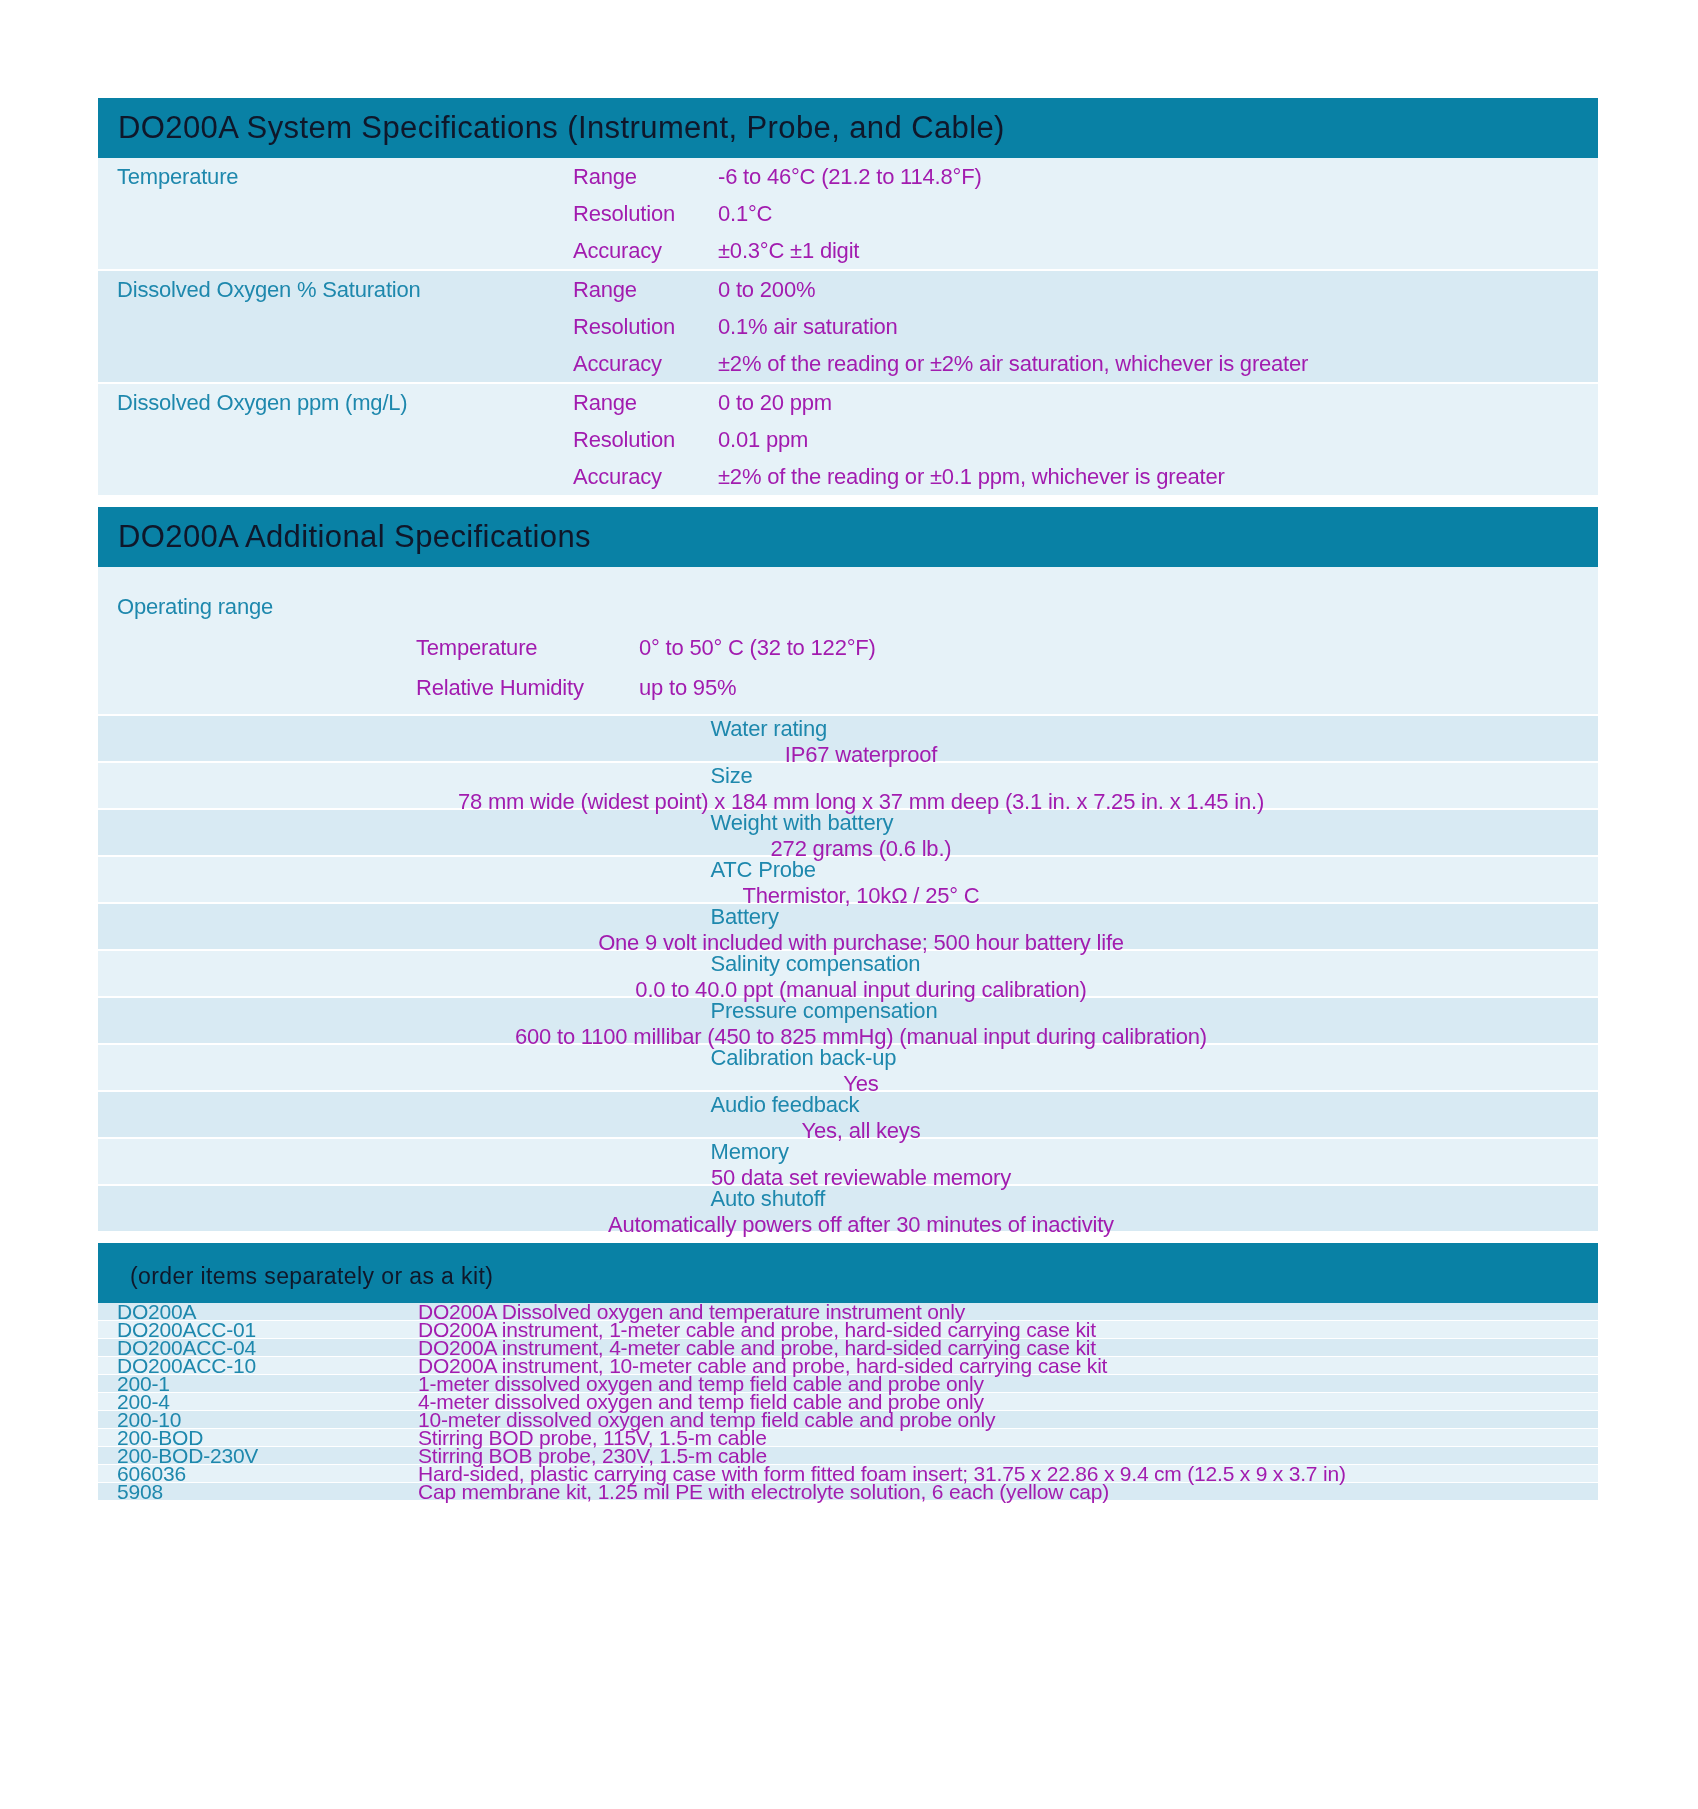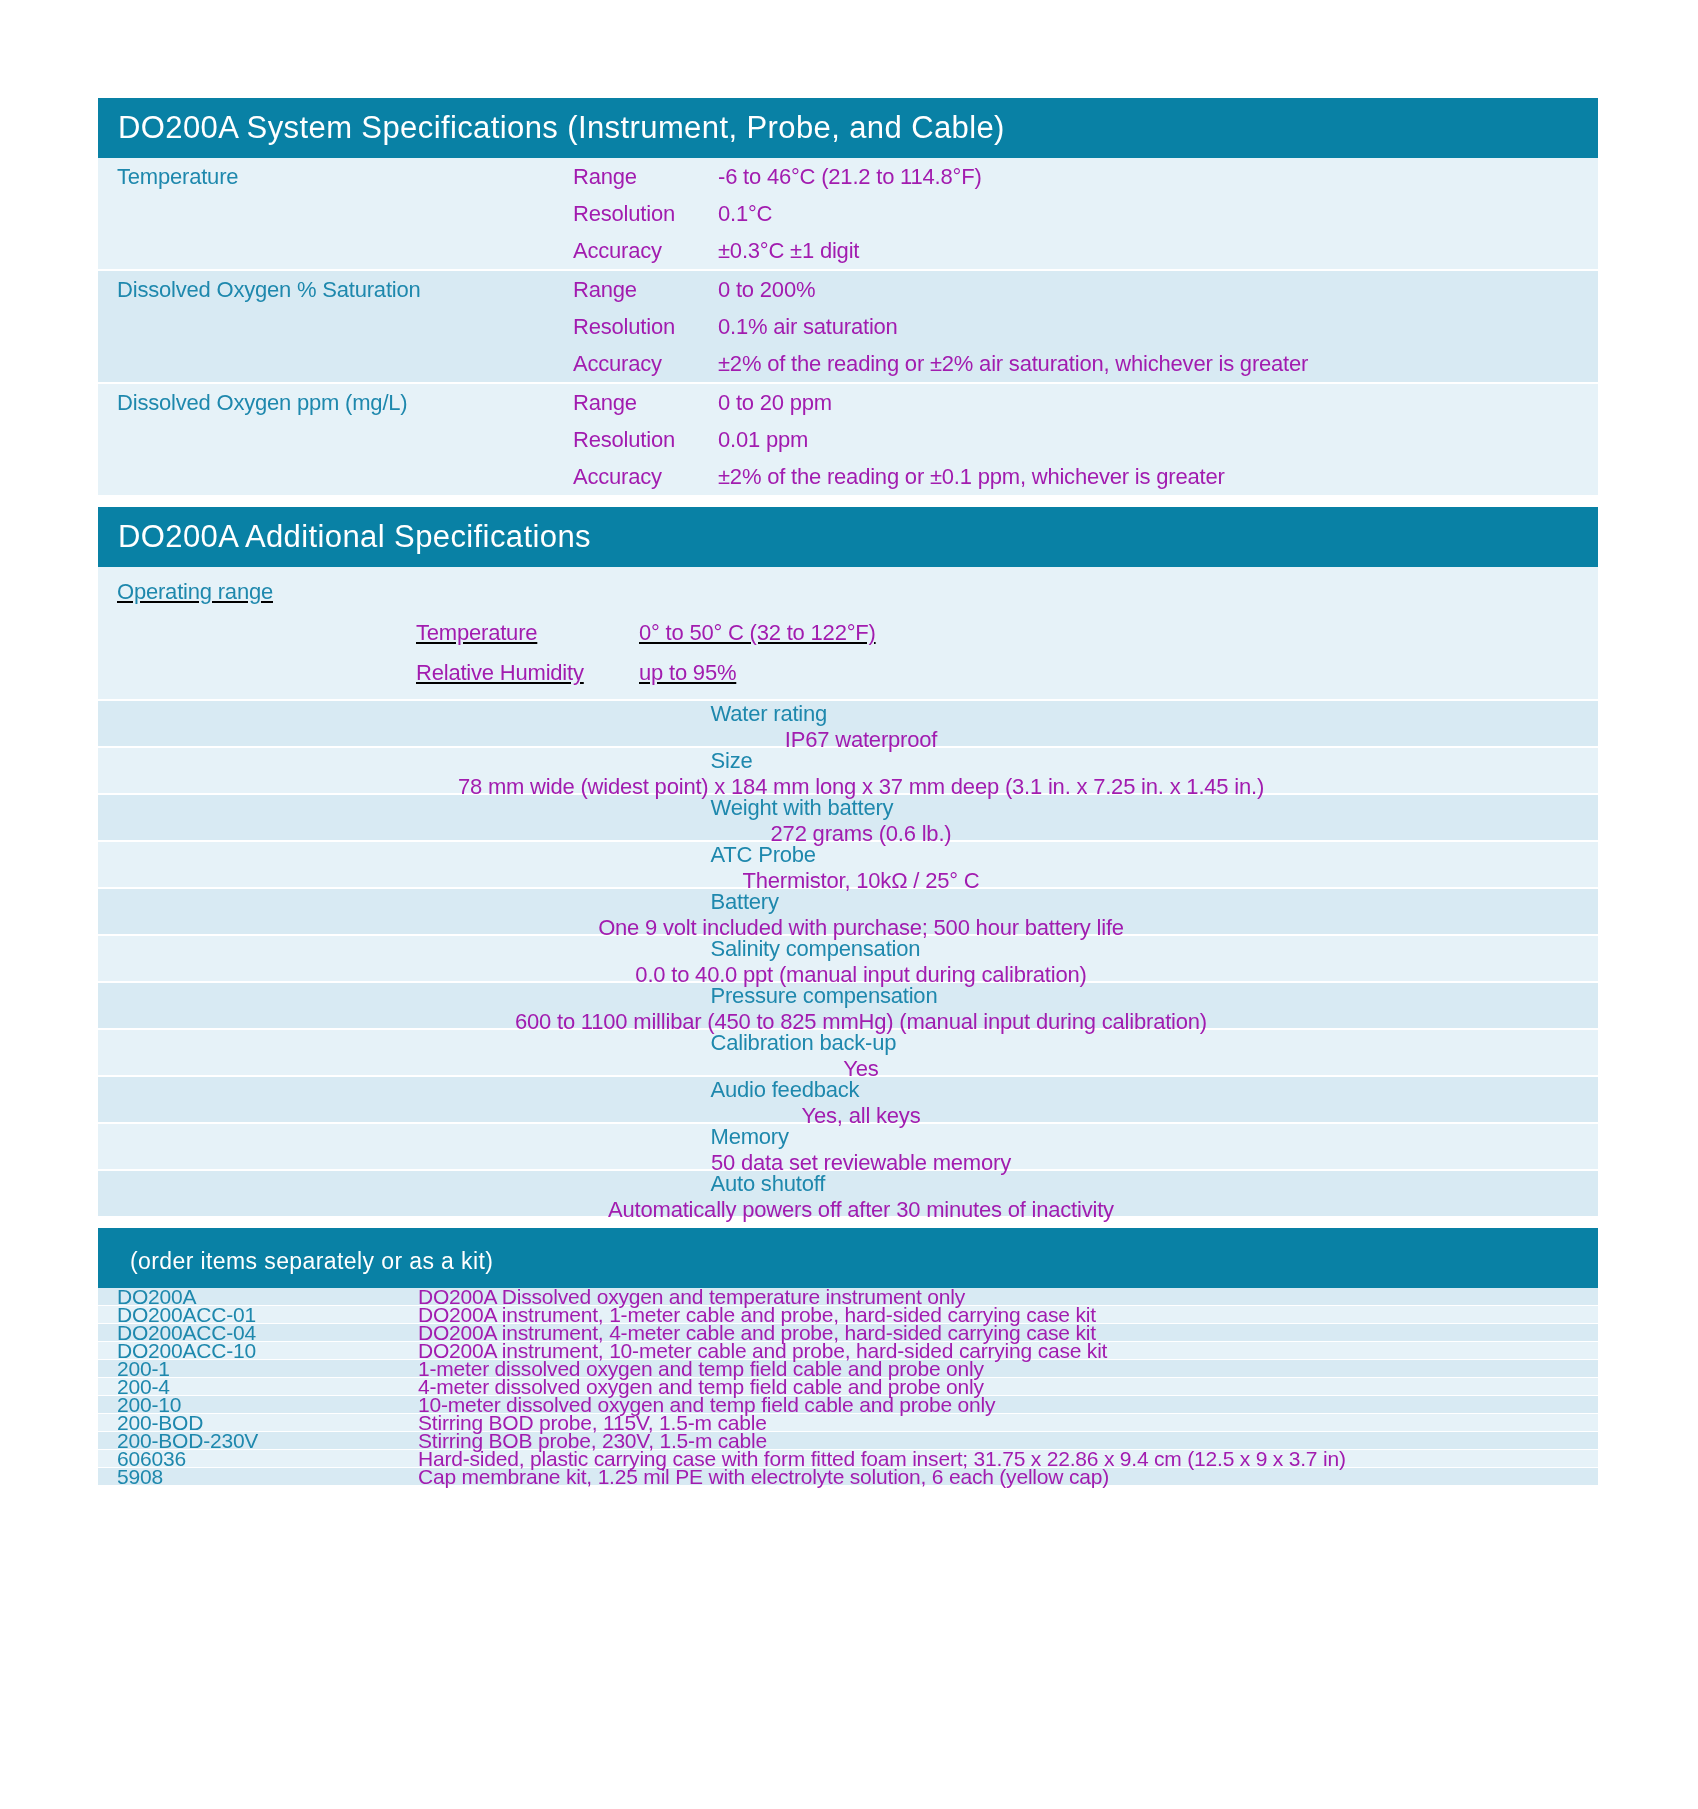--- a/index.html
+++ b/index.html
@@ -15,21 +15,21 @@
   }
   .doc {
     position: absolute;
     left: 98px;
     top: 98px;
     width: 1500px;
   }
   
   .sec-header {
     background: #0981a5;
-    color: #ffffff;
+    color: #0f172a;
     height: 60px;
     display: flex;
     align-items: center;
     padding-left: 20px;
     font-size: 31px;
     font-weight: 300;
     letter-spacing: 0.4px;
     box-sizing: border-box;
   }
   .sec-header .subtitle {
@@ -69,24 +69,23 @@
     height: 45px;
     padding-left: 26px;
     font-size: 22px;
     letter-spacing: -0.2px;
     box-sizing: border-box;
     flex-direction: column;
   }
   .add-row .k { width: 301px; flex: none; }
   .add-row .v { flex: 1; white-space: nowrap; }
   .op-block {
-    padding: 0 0 6px 19px;
+    padding: 15px 0 6px 19px;
     font-size: 22px;
     letter-spacing: -0.2px;
-    text-decoration: underline;
   }
   .op-label { line-height: 42px; padding-top: 4px; }
   .op-sub {
     display: flex;
     align-items: center;
     height: 40px;
   }
   .op-sub .k { margin-left: 299px; width: 223px; flex: none; }
   .op-sub .v { flex: 1; white-space: nowrap; }
   

